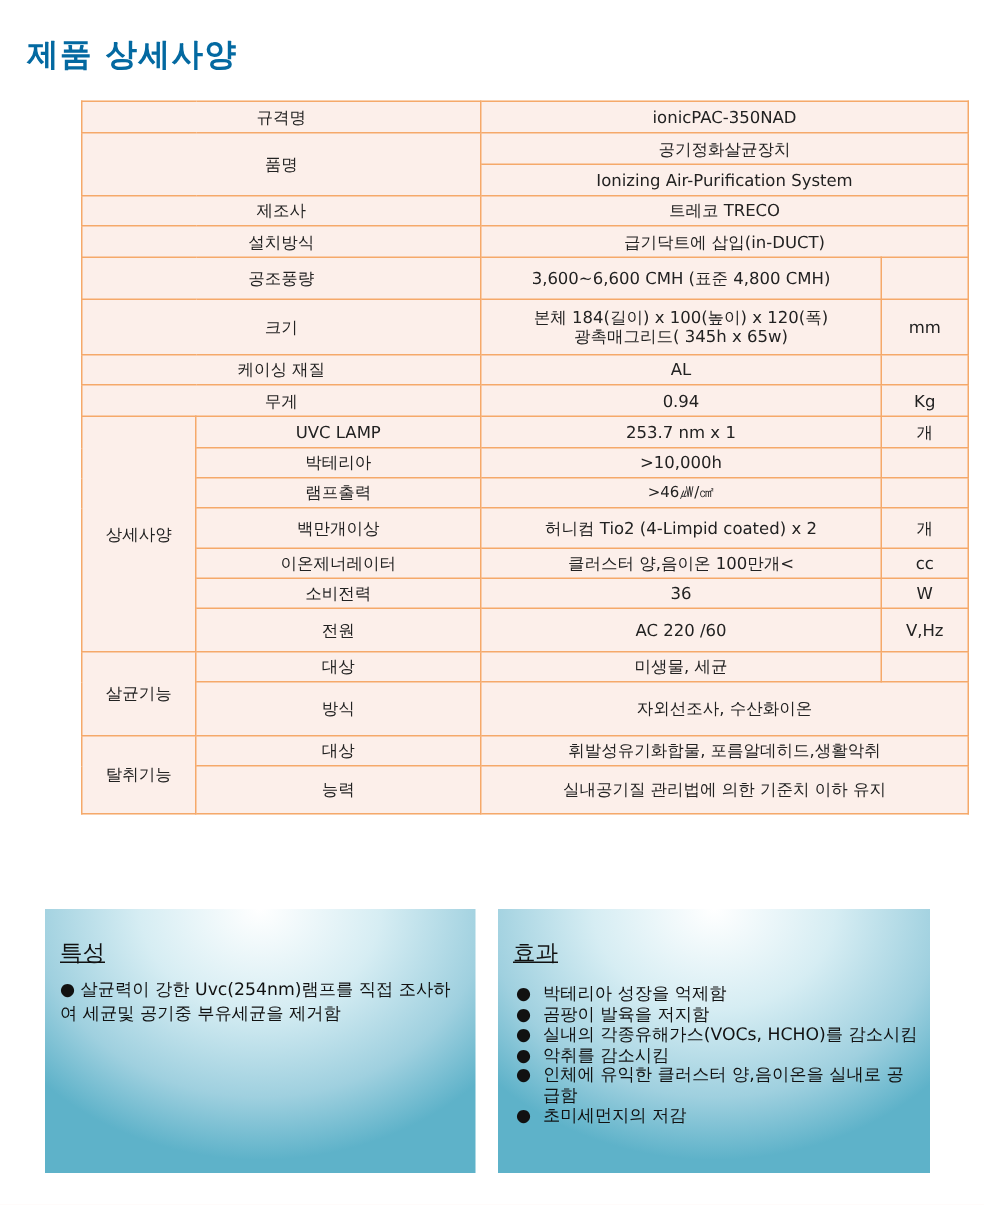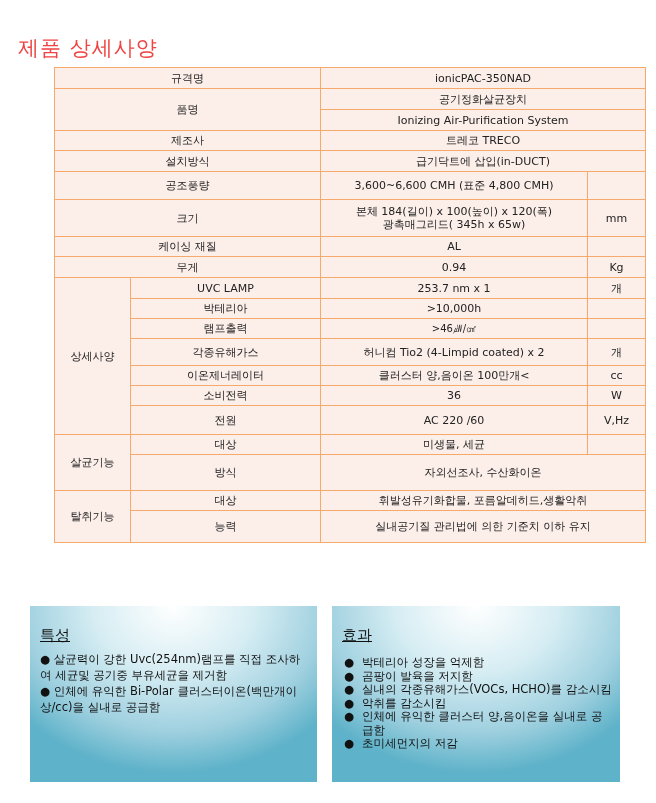--- a/index.html
+++ b/index.html
@@ -1,18 +1,18 @@
 <!DOCTYPE html>
 <html><head>
 <meta charset="utf-8">
 <style>
   html, body { margin:0; padding:0; background:#ffffff; }
   body { width:656px; height:803px; position:relative; overflow:hidden;
          font-family:"DejaVu Sans","Liberation Sans",sans-serif; color:#1a1a1a; }
-  .title { position:absolute; left:18px; top:20px; font-size:21px; letter-spacing:1px; font-weight:normal; color:#ef4444; }
+  .title { position:absolute; left:18px; top:8px; font-size:21px; letter-spacing:1px; font-weight:bold; color:#0369a1; }
   table.spec { position:absolute; left:30px; top:67px; width:591px; border-collapse:collapse;
                table-layout:fixed; font-size:11px; background:#fcefea;margin-left:24px; }
   table.spec td { border:1.5px solid #f5a96a; text-align:center; vertical-align:middle;
                   padding:0 2px; line-height:13px; color:#222; }
   .card { position:absolute; top:606px; height:176px; color:#111;
           background: radial-gradient(ellipse 70% 95% at 50% 0%, #ffffff 0%, #d6edf3 40%, #9fd0df 75%, #5eb2c9 100%); }
   .card.left { left:30px; width:287px; }
   .card.right { left:332px; width:288px; }
   .card h3 { margin:0; font-weight:normal; font-size:15px; position:absolute; left:10px; top:20px;text-decoration:underline; }
   .card .body { position:absolute; left:10px; right:8px; top:45px; font-size:11.5px; line-height:16px; }
@@ -87,21 +87,21 @@
     <td>박테리아</td>
     <td>&gt;10,000h</td>
     <td></td>
   </tr>
   <tr style="height:20px">
     <td>램프출력</td>
     <td style="font-size:10px">&gt;46㎼/㎠</td>
     <td></td>
   </tr>
   <tr style="height:27px">
-    <td>각종유해가스</td>
+    <td>백만개이상</td>
     <td>허니컴 Tio2 (4-Limpid coated) x 2</td>
     <td>개</td>
   </tr>
   <tr style="height:20px">
     <td>이온제너레이터</td>
     <td>클러스터 양,음이온 100만개&lt;</td>
     <td>cc</td>
   </tr>
   <tr style="height:20px">
     <td>소비전력</td>
@@ -134,21 +134,20 @@
     <td>능력</td>
     <td colspan="2">실내공기질 관리법에 의한 기준치 이하 유지</td>
   </tr>
 </tbody>
   </table>
 
 <div class="card left">
   <h3>특성</h3>
   <div class="body">
     <p>● 살균력이 강한 Uvc(254nm)램프를 직접 조사하여 세균및 공기중 부유세균을 제거함</p>
-    <p>● 인체에 유익한 Bi-Polar 클러스터이온(백만개이상/cc)을 실내로 공급함</p>
   </div>
 </div>
 
 <div class="card right">
   <h3>효과</h3>
   <div class="body" style="top:50px; font-size:11.5px;">
     <ul>
       <li><span class="dot">●</span><span> 박테리아 성장을 억제함</span></li>
       <li><span class="dot">●</span><span>곰팡이 발육을 저지함</span></li>
       <li><span class="dot">●</span><span>실내의 각종유해가스(VOCs, HCHO)를 감소시킴</span></li>

